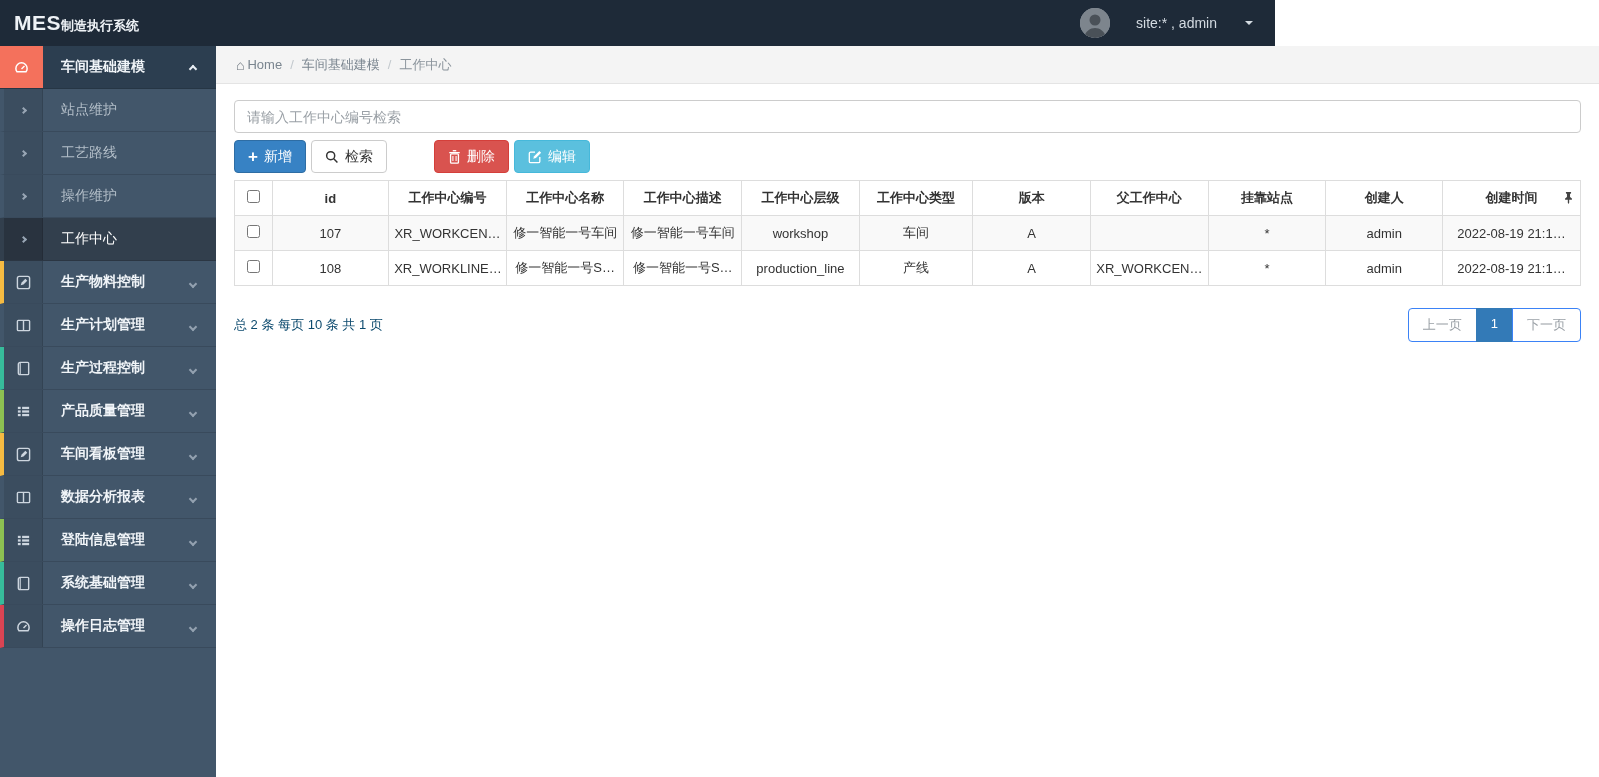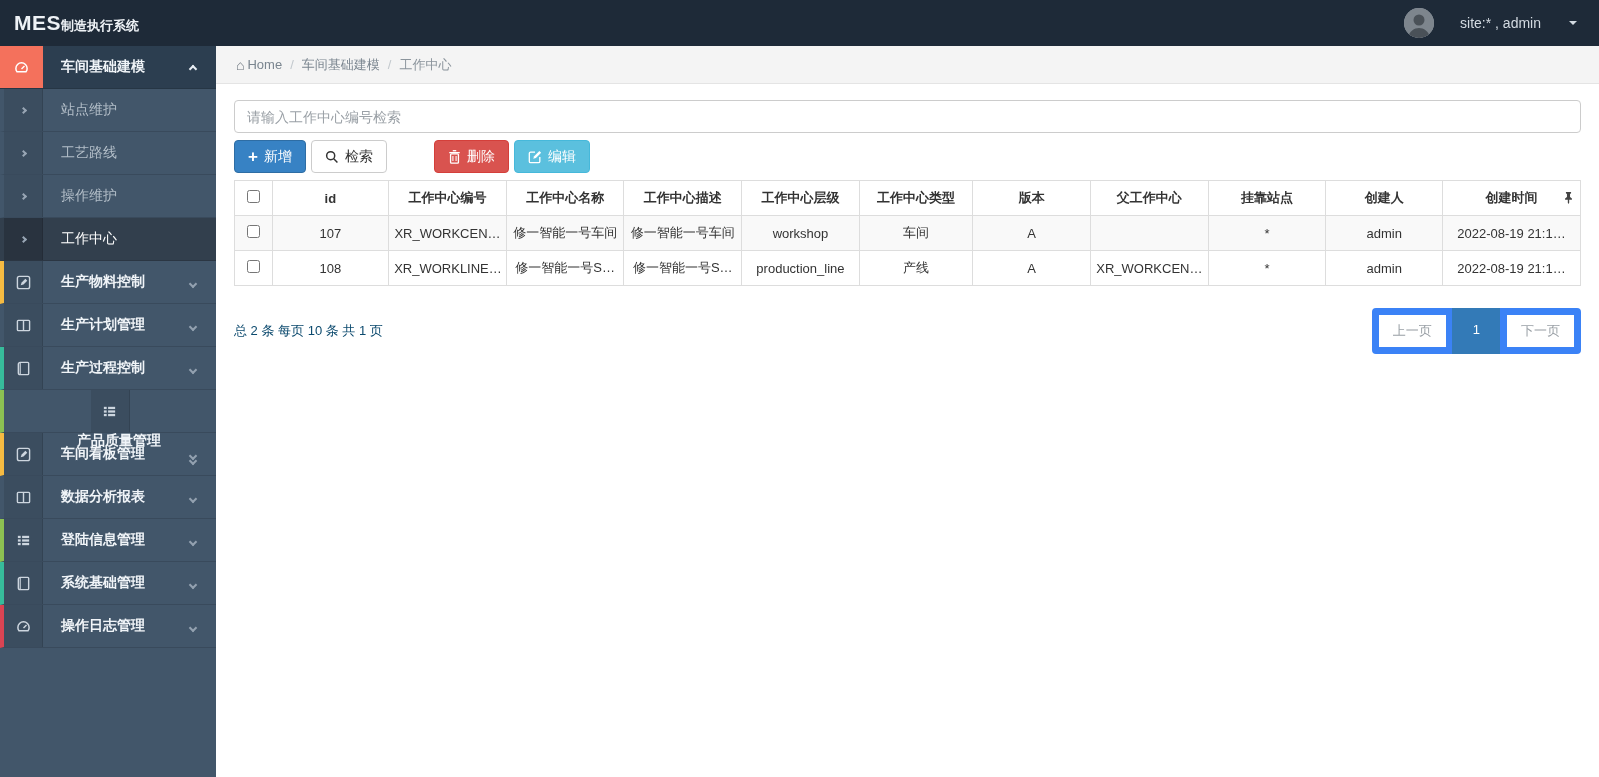--- a/index.html
+++ b/index.html
@@ -1,20 +1,20 @@
 <!DOCTYPE html>
 <html><head>
 <meta charset="utf-8">
 <style>
   * { margin:0; padding:0; box-sizing:border-box; }
   html,body { width:1599px; height:777px; overflow:hidden; background:#fff;
               font-family:"Liberation Sans","DejaVu Sans",sans-serif; }
 
   
-  .navbar { position:absolute; top:0; left:0; width:1599px; height:46px;
+  .navbar { position:absolute; top:0; left:0; width:1275px; height:46px;
             background:#1e2a38; display:flex; align-items:center; justify-content:space-between; z-index:10; }
   .brand { padding-left:14px; color:#eef2f6; display:flex; align-items:baseline; cursor:default; }
   .brand-bold { font-size:21px; font-weight:bold; letter-spacing:0.5px; }
   .brand-rest { font-size:13px; font-weight:bold; }
   .user-area { display:flex; align-items:center; gap:26px; padding-right:22px; cursor:pointer; }
   .avatar { width:30px; height:30px; border-radius:50%; background:#98a1aa; overflow:hidden; flex:0 0 auto; }
   .user-label { color:#d4dbe2; font-size:14px; }
   .caret-down { width:0; height:0; border-left:4px solid transparent; border-right:4px solid transparent;
                 border-top:4px solid #d4dbe2; margin-left:2px; }
 
@@ -73,21 +73,21 @@
            overflow:hidden; white-space:nowrap; }
   thead th { font-weight:bold; background:#fff; position:relative; }
   tbody tr.striped { background:#f9f9f9; }
   .pin-ico { position:absolute; right:7px; top:50%; transform:translateY(-50%); color:#444; }
   input[type=checkbox] { width:13px; height:13px; cursor:pointer; }
 
   
   .pager-row { display:flex; justify-content:space-between; align-items:center; margin-top:22px; }
   .pager-info { font-size:13px; color:#428bca; cursor:pointer; }
   .page-group { display:inline-flex; }
-  .page-btn { border:7px solid #3b82f6; background:#fff; color:#9aa0a6; font-size:13px;
+  .page-btn { border:1px solid #3b82f6; background:#fff; color:#9aa0a6; font-size:13px;
               padding:7px 14px; margin-left:-1px; cursor:pointer; }
   .page-btn.first { border-radius:4px 0 0 4px; margin-left:0; }
   .page-btn.last { border-radius:0 4px 4px 0; }
   .page-btn.active { background:#337ab7; border-color:#337ab7; color:#fff; cursor:default; }
 </style>
 </head>
 <body>
 
 <div class="navbar">
   <div class="brand">
@@ -175,21 +175,21 @@
     <span class="icon-cell">
       <svg class="side-ico" viewBox="0 0 16 16">
           <path d="M4.5 1.5h8a1 1 0 0 1 1 1v11a1 1 0 0 1-1 1h-8A2 2 0 0 1 2.5 12.5v-9a2 2 0 0 1 2-2z" fill="none" stroke="currentColor" stroke-width="1.5"></path>
           <line x1="4.5" y1="1.5" x2="4.5" y2="14.5" stroke="currentColor" stroke-width="1.2"></line>
         </svg>
     </span>
     <span class="side-label">生产过程控制</span>
     <span class="chev-wrap"><span class="chev chev-down"></span></span>
   </div>
 
-  <div class="side-item" style="border-left-color: rgb(140, 193, 82); flex-direction: column;">
+  <div class="side-item" style="border-left-color: rgb(140, 193, 82);">
     <span class="icon-cell">
       <svg class="side-ico" viewBox="0 0 16 16">
           <g fill="currentColor">
             <rect x="2" y="3" width="3" height="2.4"></rect>
             <rect x="6.5" y="3" width="7.5" height="2.4"></rect>
             <rect x="2" y="6.8" width="3" height="2.4"></rect>
             <rect x="6.5" y="6.8" width="7.5" height="2.4"></rect>
             <rect x="2" y="10.6" width="3" height="2.4"></rect>
             <rect x="6.5" y="10.6" width="7.5" height="2.4"></rect>
           </g>

